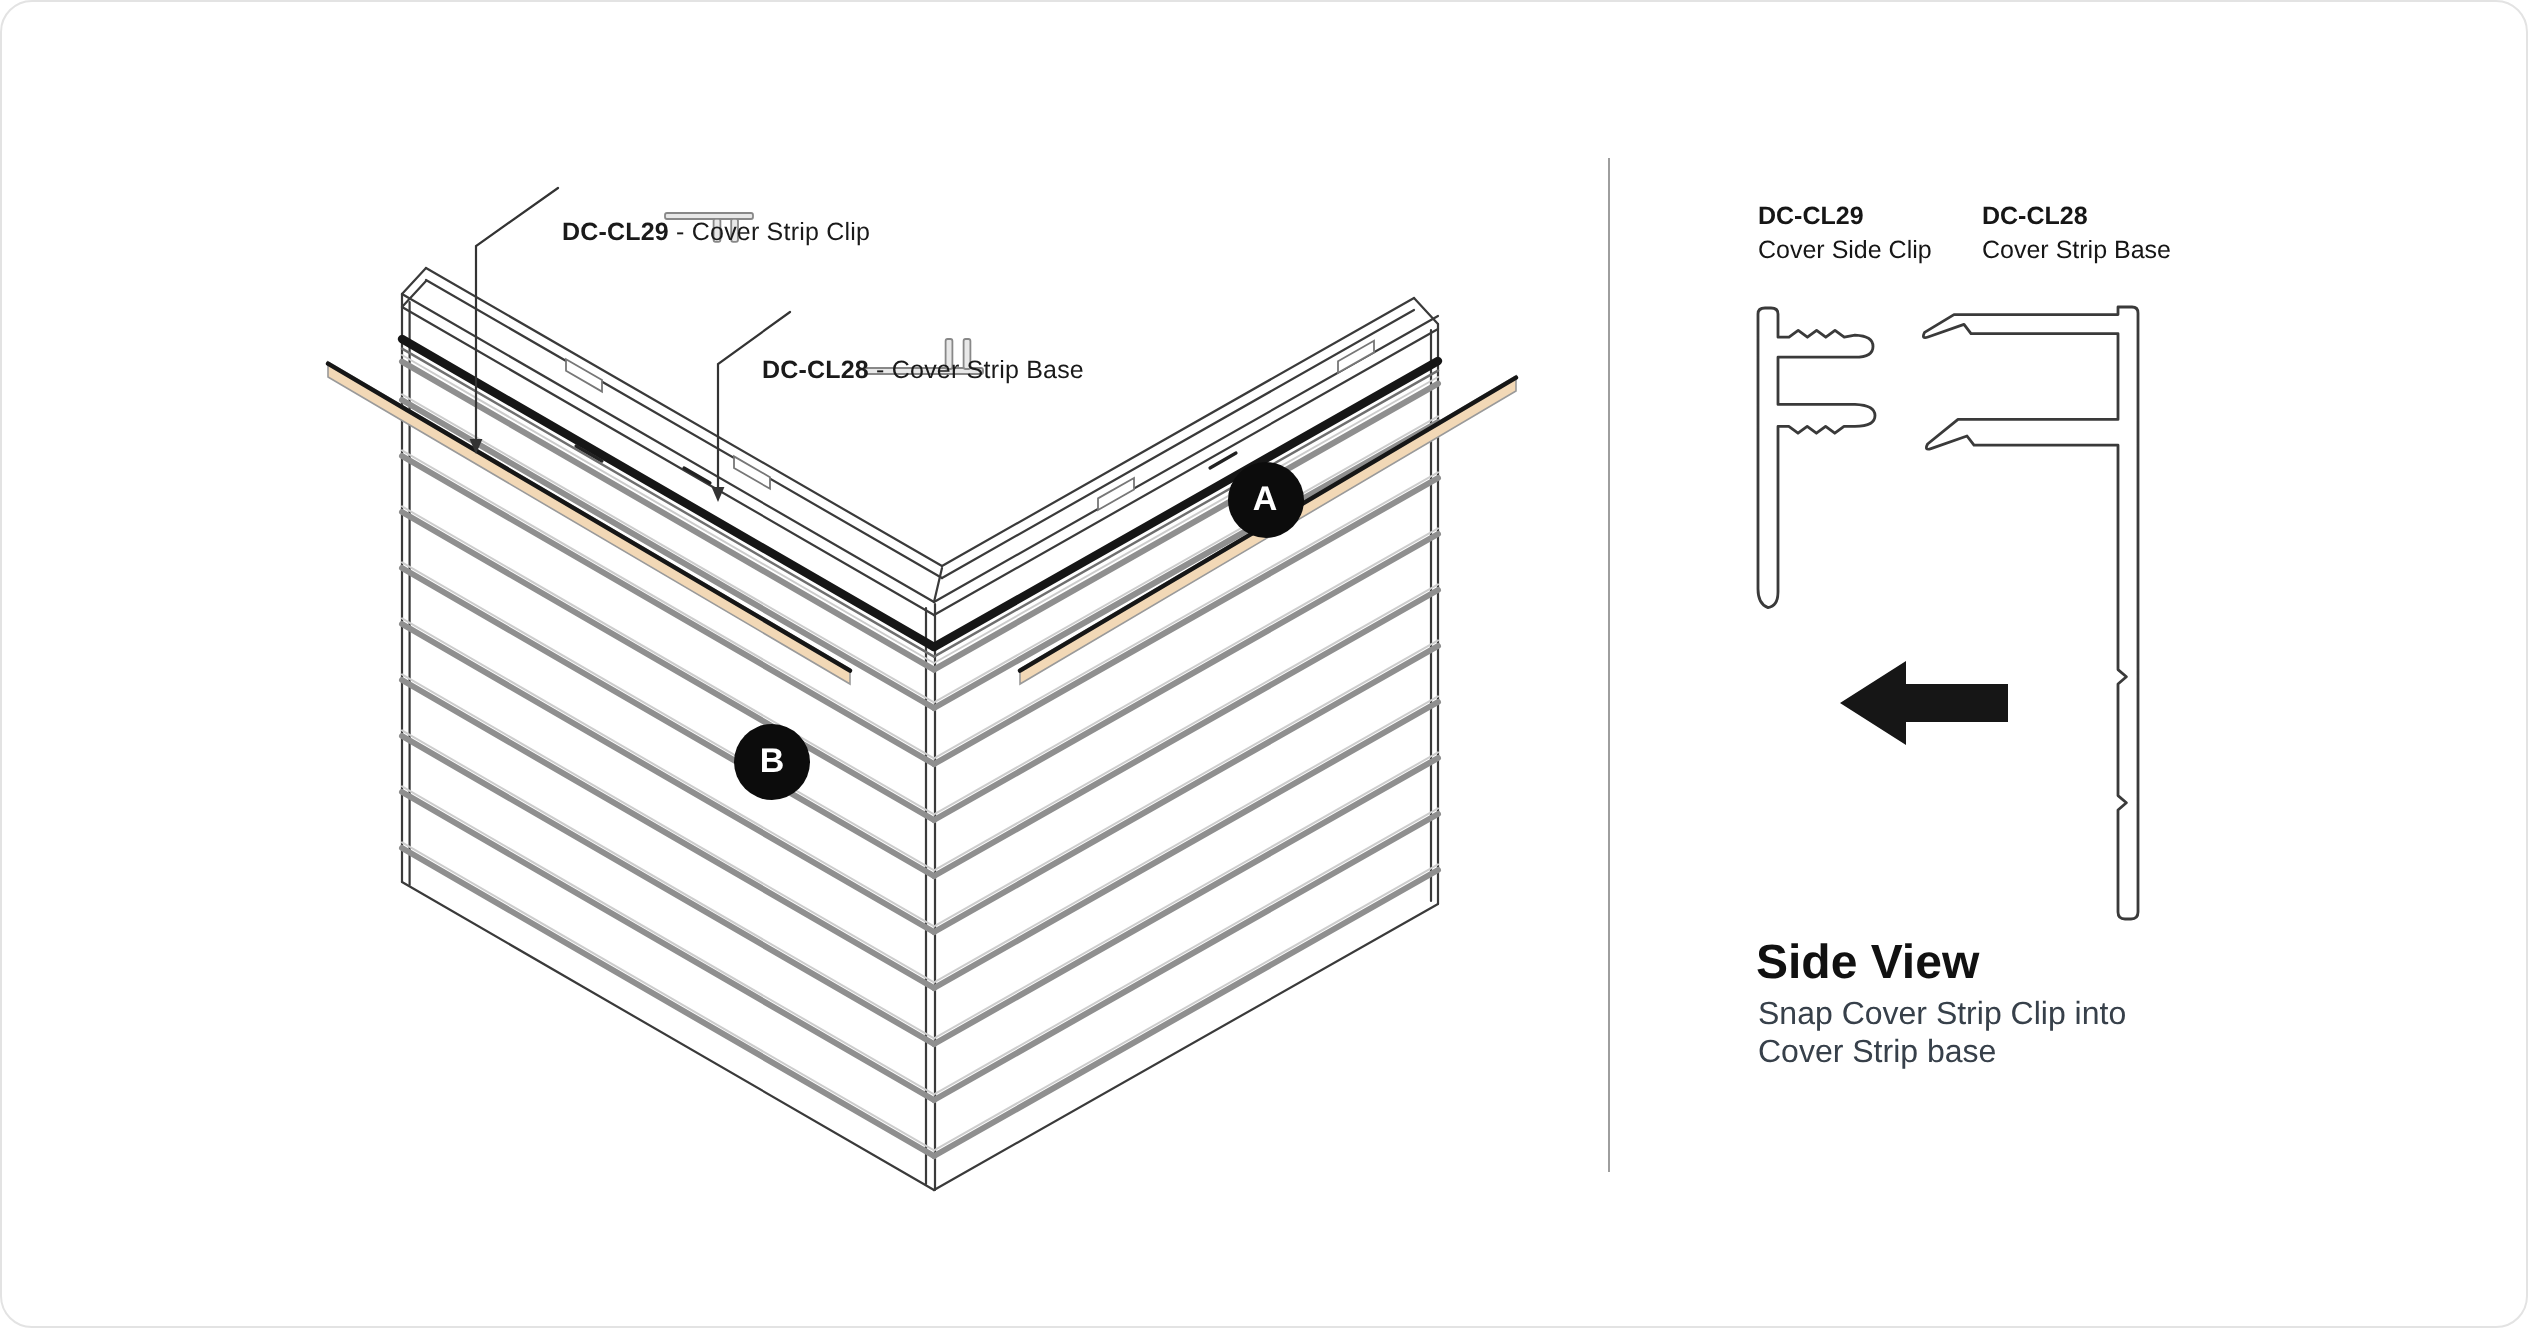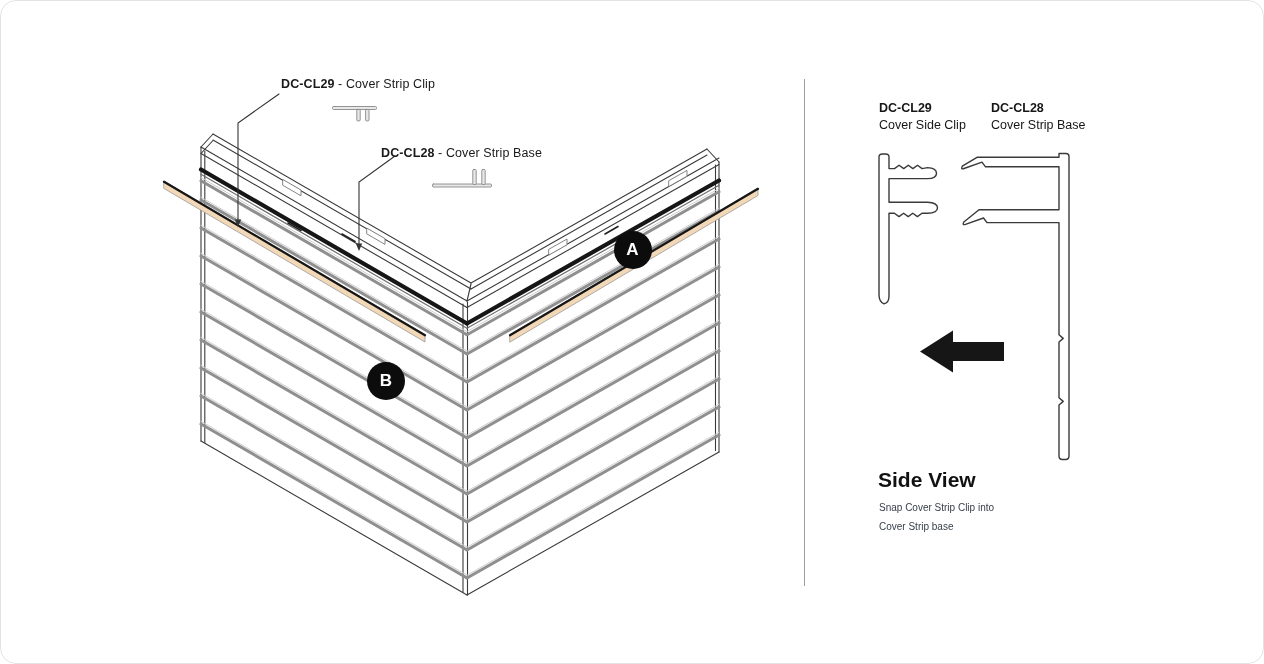--- a/index.html
+++ b/index.html
@@ -3,31 +3,31 @@
 <meta charset="utf-8">
 <style>
   html,body{margin:0;padding:0;background:#fff;}
   .page{
     position:relative;width:1264px;height:664px;background:#fff;
     border:1px solid #e3e3e3;border-radius:16px;box-sizing:border-box;
     font-family:"Liberation Sans",sans-serif;overflow:hidden;
   }
   svg{position:absolute;left:0;top:0;}
   .abs{position:absolute;white-space:nowrap;}
-  .callout{font-size:12.5px;color:#1a1a1a;letter-spacing:.1px;}
+  .callout{font-size:12.5px;color:#1a1a1a;letter-spacing:.1px;margin-top:32px;}
   .callout b{font-weight:bold;}
   .pcode{font-size:12.5px;font-weight:bold;color:#161616;}
   .pname{font-size:12.5px;color:#161616;margin-top:3px;}
   .badge{
     position:absolute;width:38px;height:38px;border-radius:50%;
     background:#0c0c0c;color:#fff;font-weight:bold;font-size:17px;
     display:flex;align-items:center;justify-content:center;
   }
-  .heading{font-size:21px;font-weight:bold;color:#111;}
-  .desc{font-size:10px;color:#37404a;line-height:18.5px;}
+  .heading{font-size:24px;font-weight:bold;color:#111;}
+  .desc{font-size:16px;color:#37404a;line-height:18.5px;}
 </style>
 </head>
 <body>
 
 <div class="page">
 
   <svg width="1264" height="664" viewBox="0 0 1264 664">
 
     <g fill="none" stroke-linecap="round">
 

